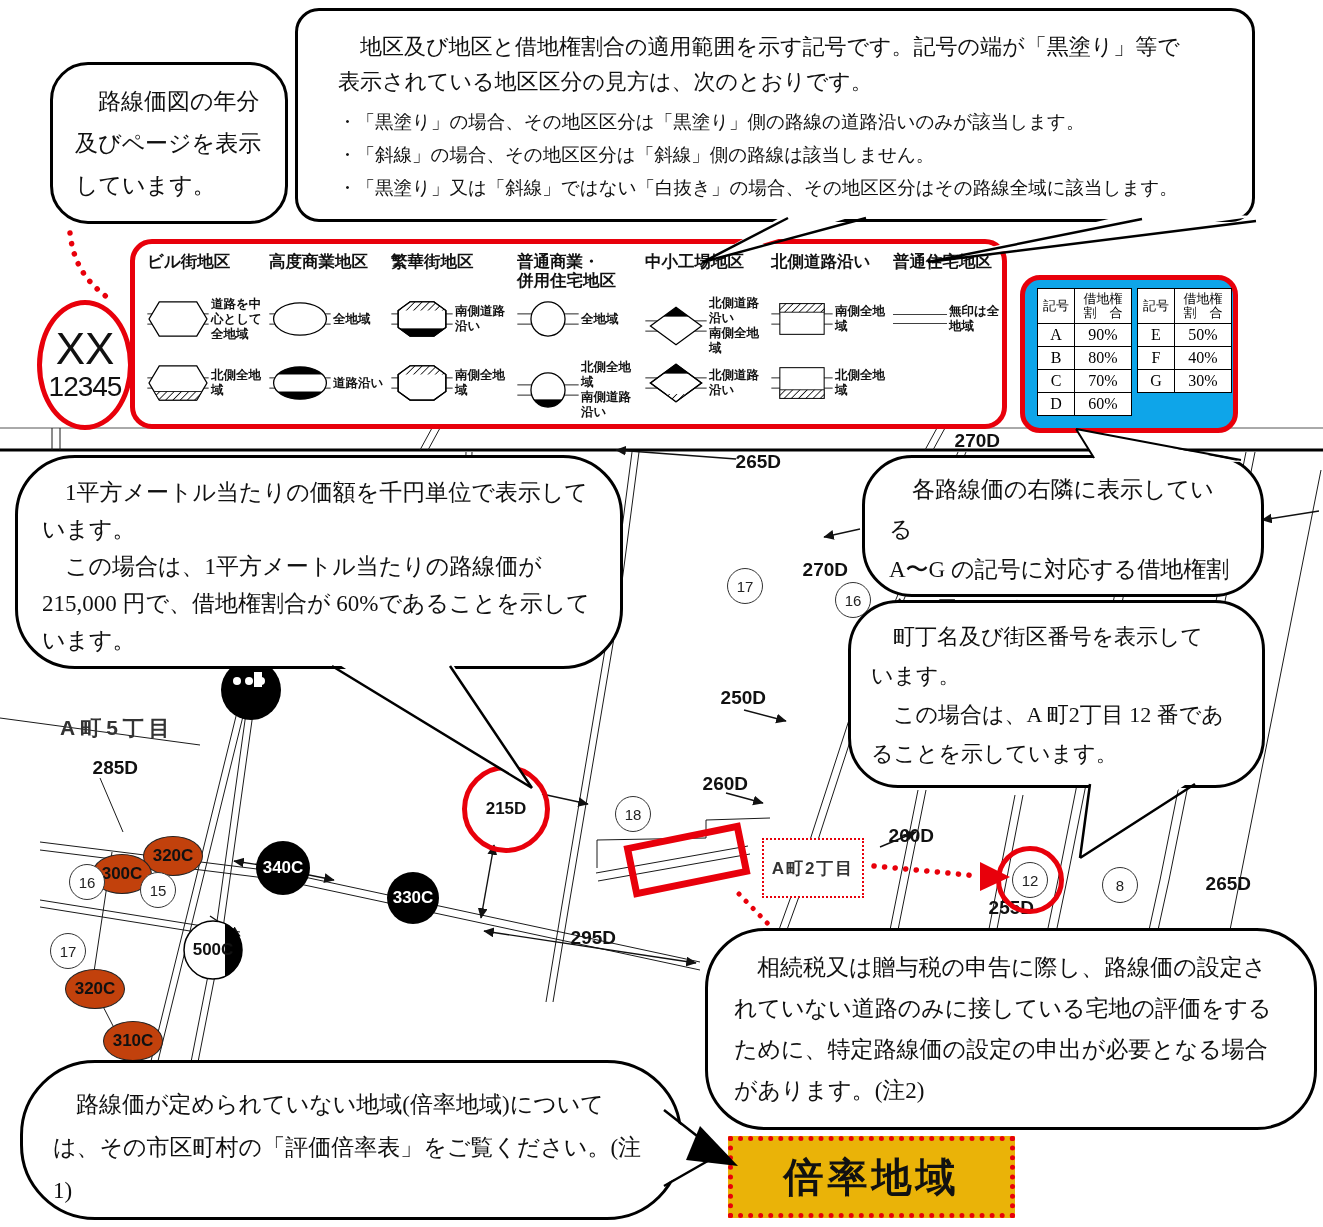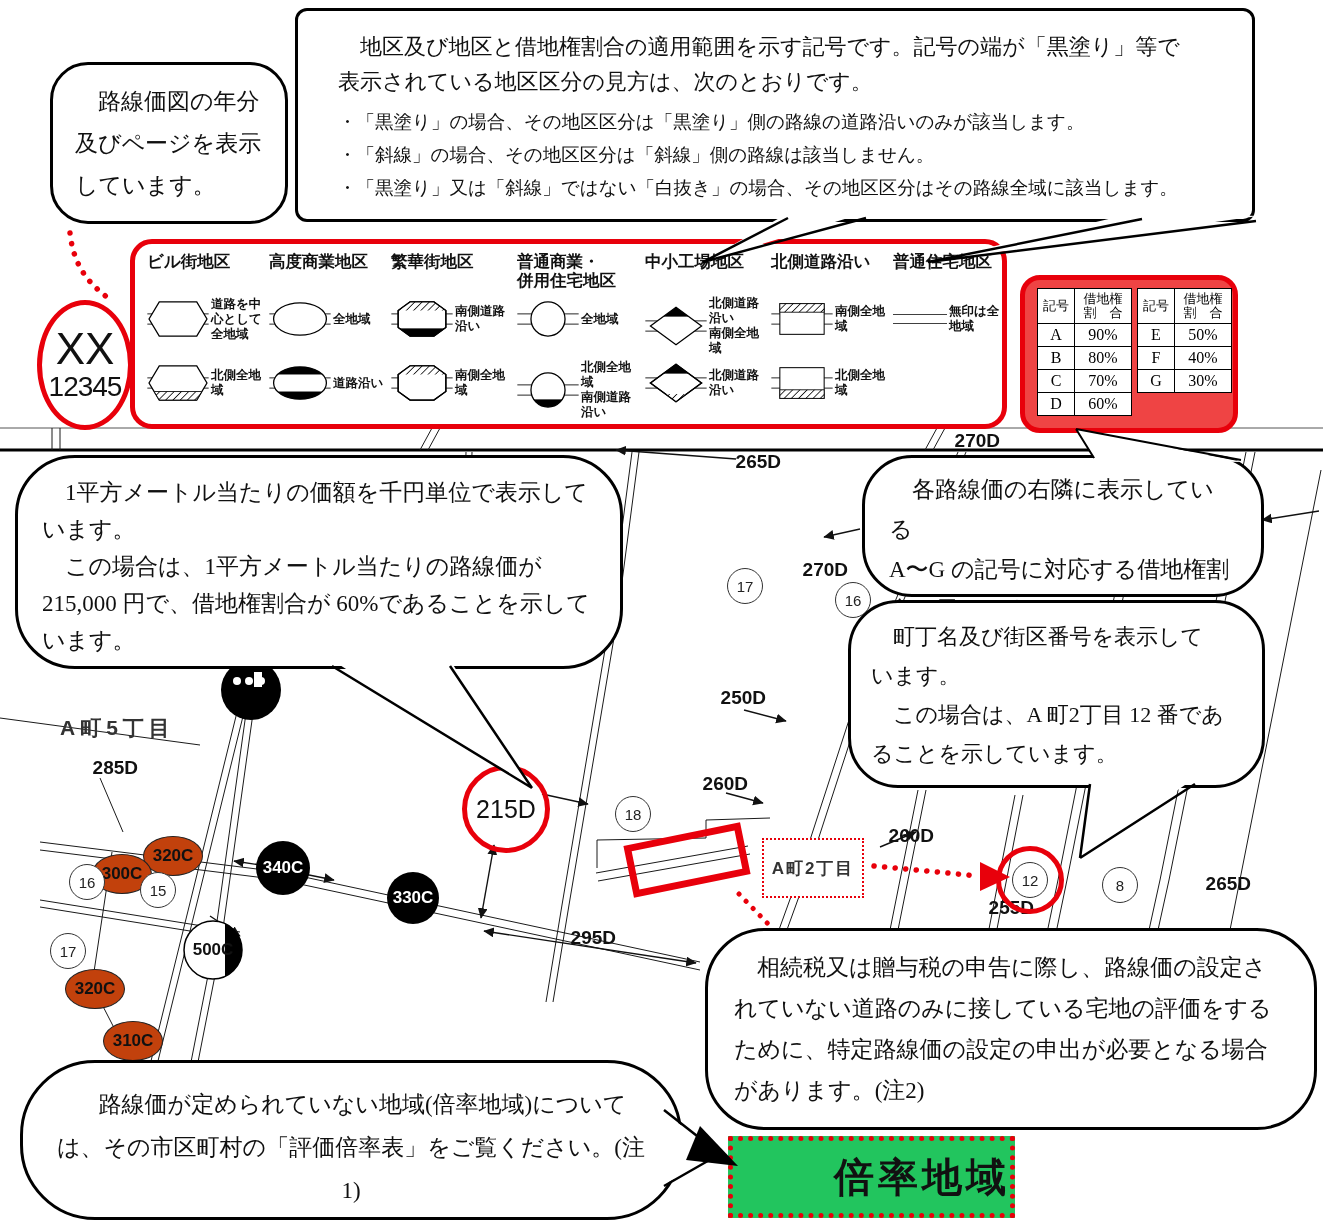--- a/index.html
+++ b/index.html
@@ -159,21 +159,21 @@
 
   <div class="ncircle" style="left:727px;top:568px">17</div>
   <div class="ncircle" style="left:835px;top:582px">16</div>
   <div class="ncircle" style="left:615px;top:796px">18</div>
   <div class="ncircle" style="left:140px;top:872px">15</div>
   <div class="ncircle" style="left:69px;top:864px">16</div>
   <div class="ncircle" style="left:50px;top:933px">17</div>
   <div class="ncircle" style="left:1102px;top:867px">8</div>
 
   <div class="redring" style="left:462px;top:765px;width:78px;height:78px">
-    <span style="font-size:25px;font-weight:normal;color:#111">215D</span>
+    <span style="font-size:17px;font-weight:bold;color:#111">215D</span>
   </div>
 
   <div class="redring" style="left:996px;top:846px;width:58px;height:58px">
     <span class="ncircle" style="position:static;background:transparent">12</span>
   </div>
 
   <div class="abs" style="left:60px;top:714px;z-index:20;font-size:21px;font-weight:bold;letter-spacing:5px;color:#333">A町5丁目</div>
   <div class="abs" style="left:762px;top:838px;width:102px;height:60px;z-index:20;border:2px dotted #e8000b;background:#fff;
        display:flex;align-items:center;justify-content:center;font-size:17px;font-weight:bold;letter-spacing:2px;color:#333">
     <span>A町2丁目</span>
@@ -184,21 +184,21 @@
     <div style="font-size:44px;line-height:44px;color:#111">XX</div>
     <div style="font-size:28px;line-height:32px;color:#111;letter-spacing:-1px">12345</div>
   </div>
 
   <div class="bubble" style="left:50px;top:62px;width:238px;height:162px;border-radius:38px;padding:16px 22px">
     <div class="btext" style="font-size:23px;line-height:42px">　路線価図の年分
 及びページを表示
 しています。</div>
   </div>
 
-  <div class="bubble" style="left:295px;top:8px;width:960px;height:214px;border-radius:12px;padding:18px 45px 0 40px">
+  <div class="bubble" style="left:295px;top:8px;width:960px;height:214px;border-radius:24px;padding:18px 45px 0 40px">
     <div class="btext" style="font-size:22px;line-height:35px">　地区及び地区と借地権割合の適用範囲を示す記号です。記号の端が「黒塗り」等で
 表示されている地区区分の見方は、次のとおりです。</div>
     <div style="margin-top:7px">
       <div class="btext" style="font-size:18.5px;line-height:33px">・「黒塗り」の場合、その地区区分は「黒塗り」側の路線の道路沿いのみが該当します。</div>
       <div class="btext" style="font-size:18.5px;line-height:33px">・「斜線」の場合、その地区区分は「斜線」側の路線は該当しません。</div>
       <div class="btext" style="font-size:18.5px;line-height:33px">・「黒塗り」又は「斜線」ではない「白抜き」の場合、その地区区分はその路線全域に該当します。</div>
     </div>
   </div>
 
   <div class="bubble" style="left:15px;top:455px;width:608px;height:214px;border-radius:60px;padding:16px 24px">
@@ -223,26 +223,26 @@
   </div>
 
   <div class="bubble" style="left:705px;top:928px;width:612px;height:202px;border-radius:60px;padding:16px 26px">
     <div class="btext" style="font-size:23px;line-height:41px">　相続税又は贈与税の申告に際し、路線価の設定さ
 れていない道路のみに接している宅地の評価をする
 ために、特定路線価の設定の申出が必要となる場合
 があります。(注2)</div>
   </div>
 
   <div class="bubble" style="left:20px;top:1060px;width:662px;height:160px;border-radius:75px;padding:20px 30px">
-    <div class="btext" style="font-size:23px;line-height:43px;text-align:center">　路線価が定められていない地域(倍率地域)について
+    <div class="btext" style="font-size:23px;line-height:43px;text-align:left">　路線価が定められていない地域(倍率地域)について
 は、その市区町村の「評価倍率表」をご覧ください。(注1)</div>
   </div>
 
-  <div class="abs" style="left:728px;top:1136px;width:287px;height:82px;z-index:30;border:5px dotted #e8000b;background:#22c55e;
-       display:flex;align-items:center;justify-content:flex-end">
+  <div class="abs" style="left:728px;top:1136px;width:287px;height:82px;z-index:30;border:5px dotted #e8000b;background:#eab308;
+       display:flex;align-items:center;justify-content:center">
     <span style="font-size:40px;font-weight:bold;letter-spacing:4px;color:#111">倍率地域</span>
   </div>
 
   <div class="abs" style="left:130px;top:239px;width:877px;height:190px;z-index:30;border:5px solid #e8000b;border-radius:22px;background:#fff">
 
     <div class="lg-col" style="left:12px;width:122px">
       <div class="lg-name">ビル街地区</div>
       <div class="lg-row r1">
         <svg width="62" height="46" viewBox="0 0 72 54">
           <line x1="0" y1="21" x2="72" y2="21" stroke="#000"></line>
@@ -396,21 +396,21 @@
       <div class="lg-row r1">
         <svg width="54" height="46" viewBox="0 0 72 54">
           <line x1="0" y1="21" x2="72" y2="21" stroke="#000"></line>
             <line x1="0" y1="33" x2="72" y2="33" stroke="#000"></line>
         </svg>
         <div class="lg-label">無印は全地域</div>
       </div>
     </div>
   </div>
 
-  <div class="abs" style="left:1020px;top:275px;width:218px;height:158px;z-index:30;border:5px solid #e8000b;border-radius:20px;background:#ef4444">
+  <div class="abs" style="left:1020px;top:275px;width:218px;height:158px;z-index:30;border:5px solid #e8000b;border-radius:20px;background:#0ea5e9">
     <table class="rt" style="position:absolute;left:12px;top:8px">
       <tbody>
           <tr>
             <th class="c-sym">記号</th>
             <th class="c-val">借地権
 割　合</th>
           </tr>
       <tr>
             <td>A</td>
             <td>90%</td>

